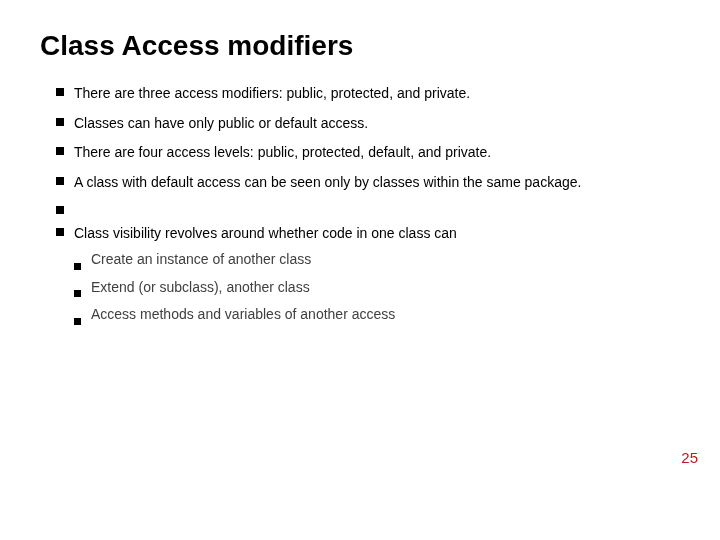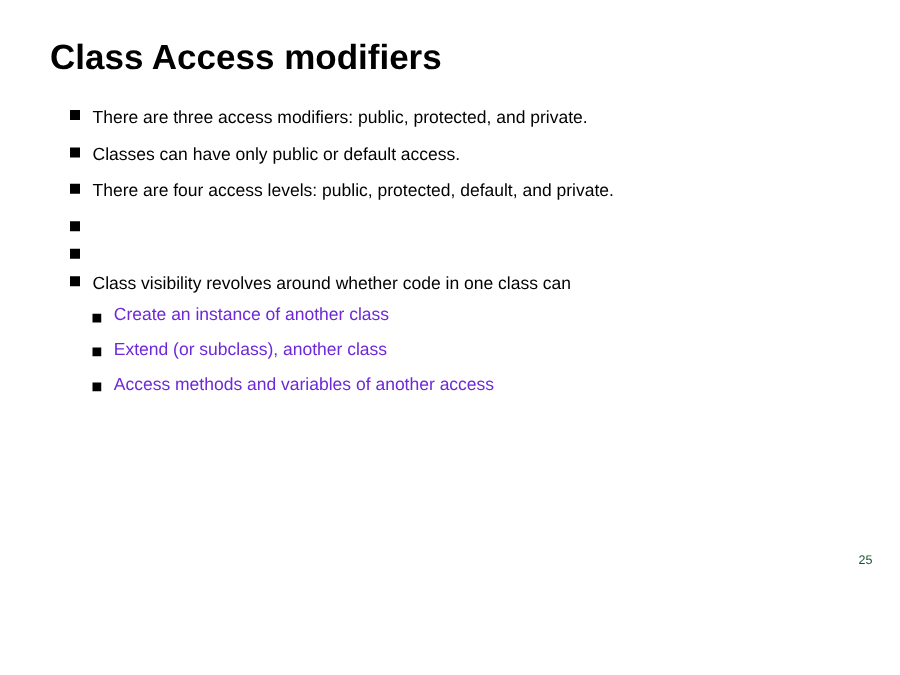--- a/index.html
+++ b/index.html
@@ -58,43 +58,43 @@
     }
 
     .sub-bullet-list {
       list-style: none;
       padding: 0;
       margin: 6px 0 0 0;
     }
 
     .sub-bullet-list li {
       display: flex;
-      align-items: center;
+      align-items: flex-end;
       margin-bottom: 8px;
       font-size: 14px;
-      color: #6d28d9;
+      color: #404040;
       line-height: 1.4;
     }
 
     .sub-bullet-square {
       display: inline-block;
       width: 7px;
       height: 7px;
       background: #000000;
       margin-right: 10px;
       margin-top: 4px;
       flex-shrink: 0;
     }
 
     .page-number {
       position: absolute;
-      bottom: 26px;
+      bottom: 14px;
       right: 22px;
-      font-size: 10px;
-      color: #14532d;
+      font-size: 15px;
+      color: #b91c1c;
     }
   </style>
 </head>
 <body>
 
 <div class="slide-container">
   <h1 class="slide-title">Class Access modifiers</h1>
 
   <ul class="bullet-list">
   <li>
@@ -104,20 +104,21 @@
       <li>
         <span class="bullet-square"></span>
         <div><span>Classes can have only public or default access.</span></div>
       </li>
       <li>
         <span class="bullet-square"></span>
         <div><span>There are four access levels: public, protected, default, and private.</span></div>
       </li>
       <li>
         <span class="bullet-square"></span>
+        <div><span>A class with default access can be seen only by classes within the same package.</span></div>
       </li>
       <li>
         <span class="bullet-square"></span>
       </li>
       <li>
         <span class="bullet-square"></span>
         <div><span>Class visibility revolves around whether code in one class can</span><ul class="sub-bullet-list">
             <li>
               <span class="sub-bullet-square"></span>
               <span>Create an instance of another class</span>

